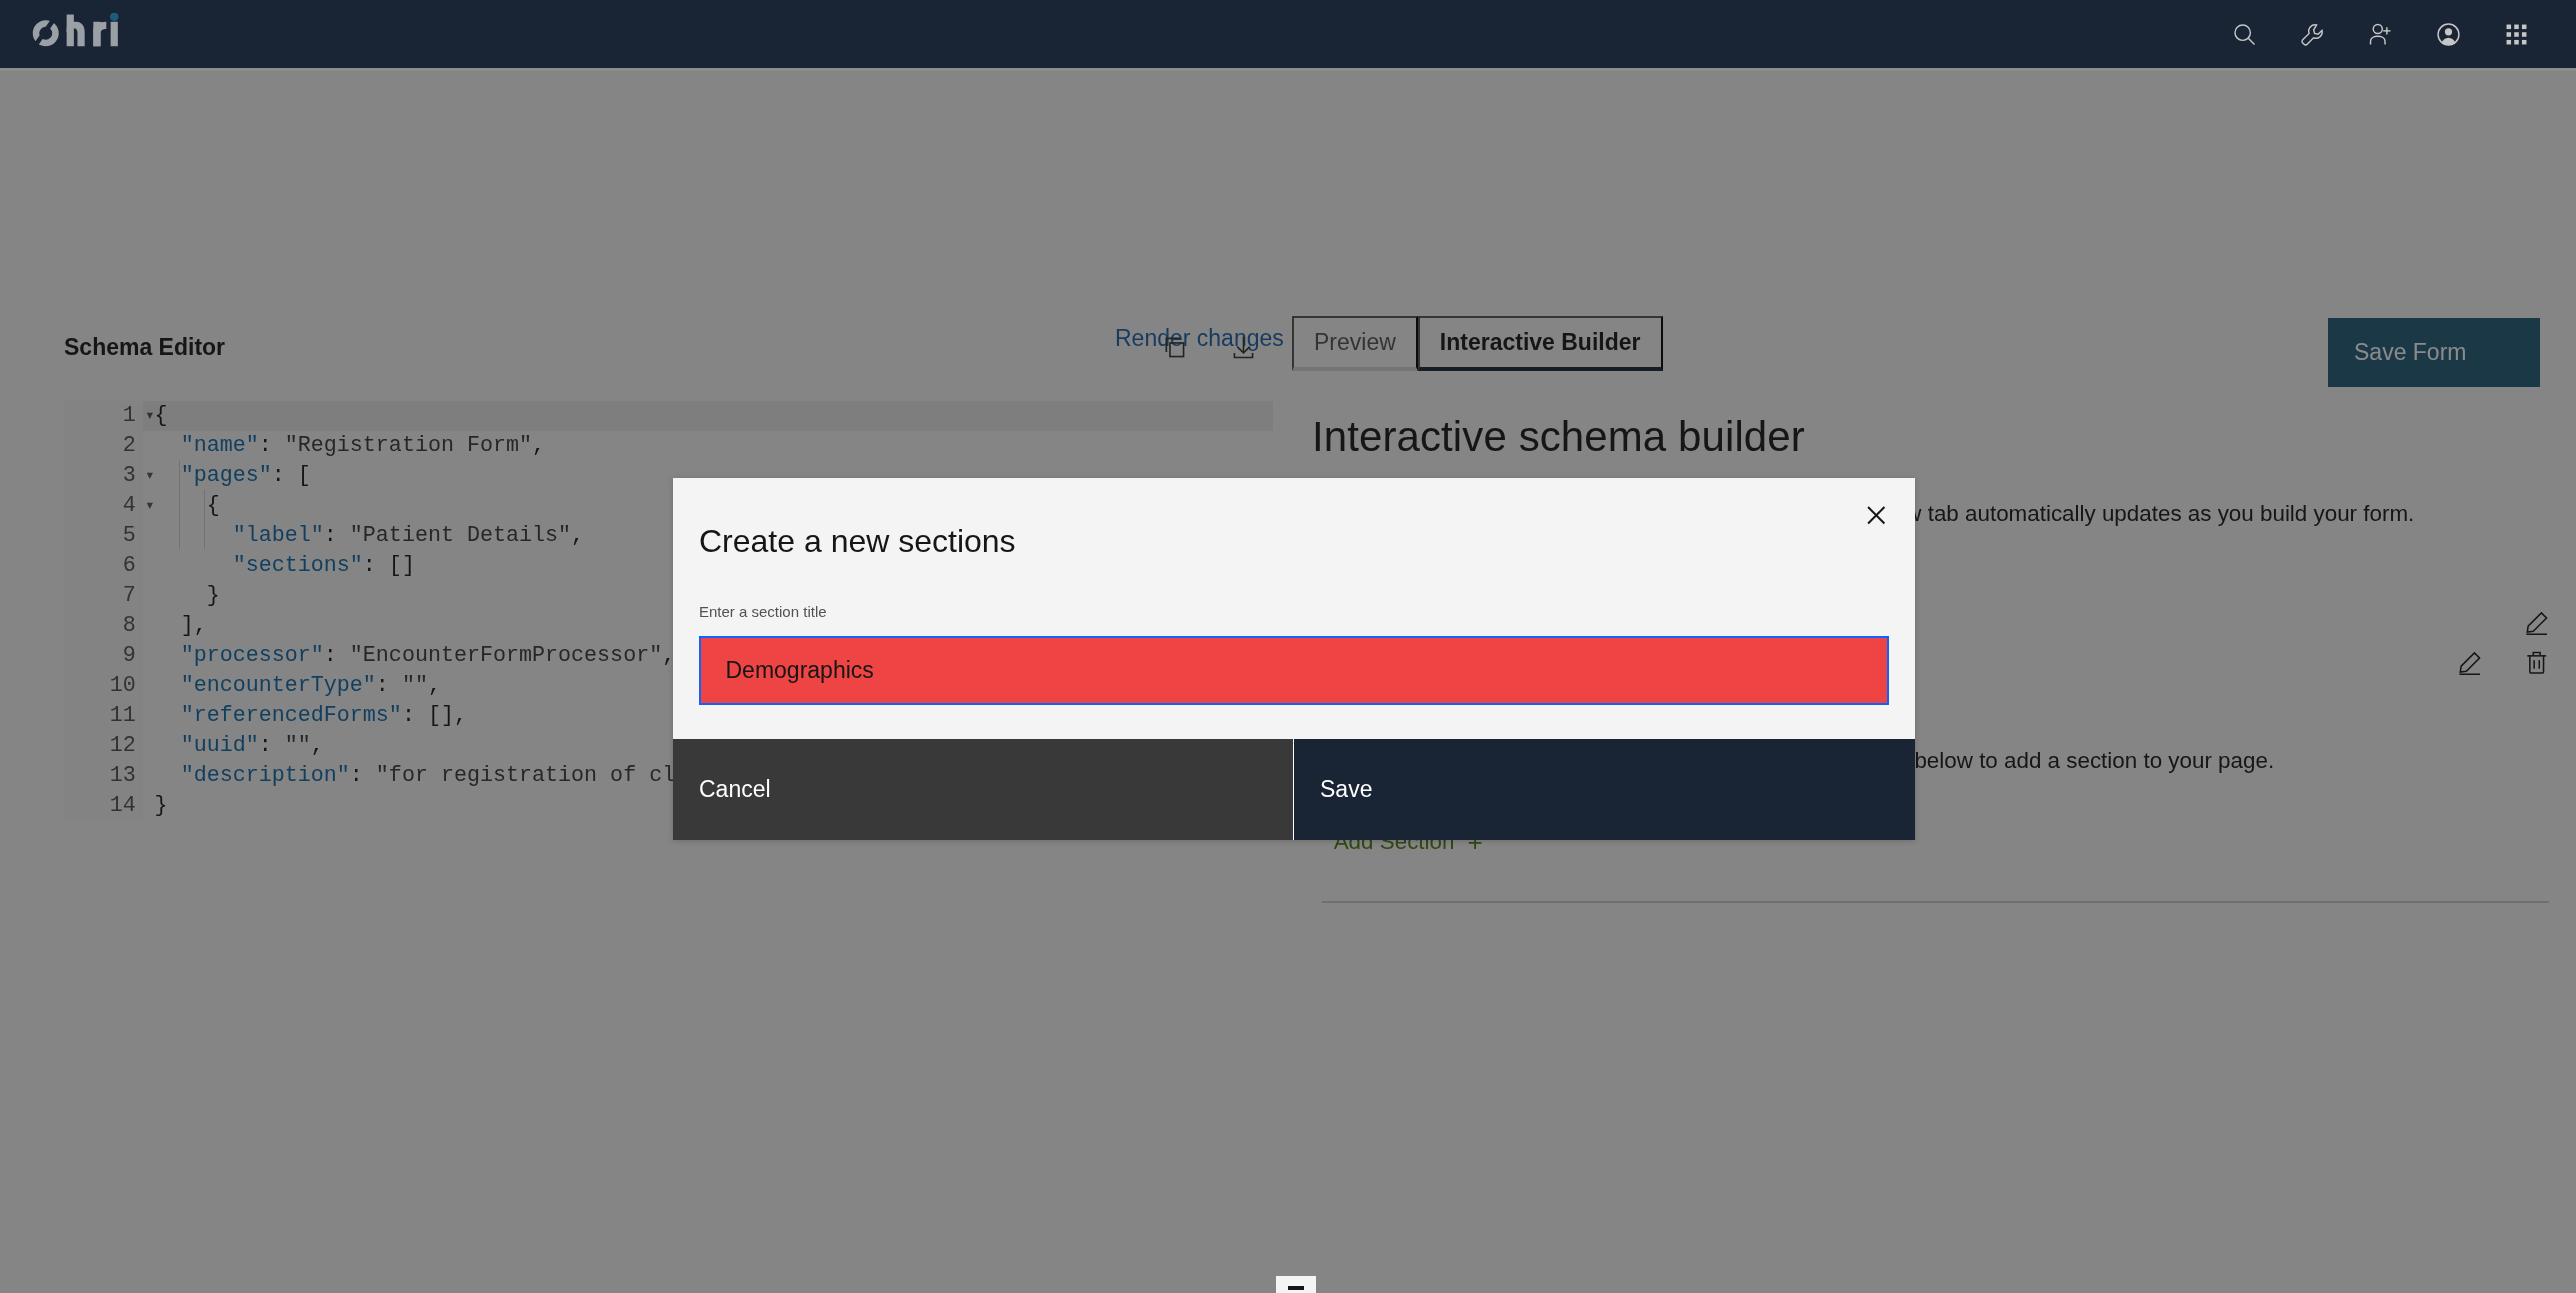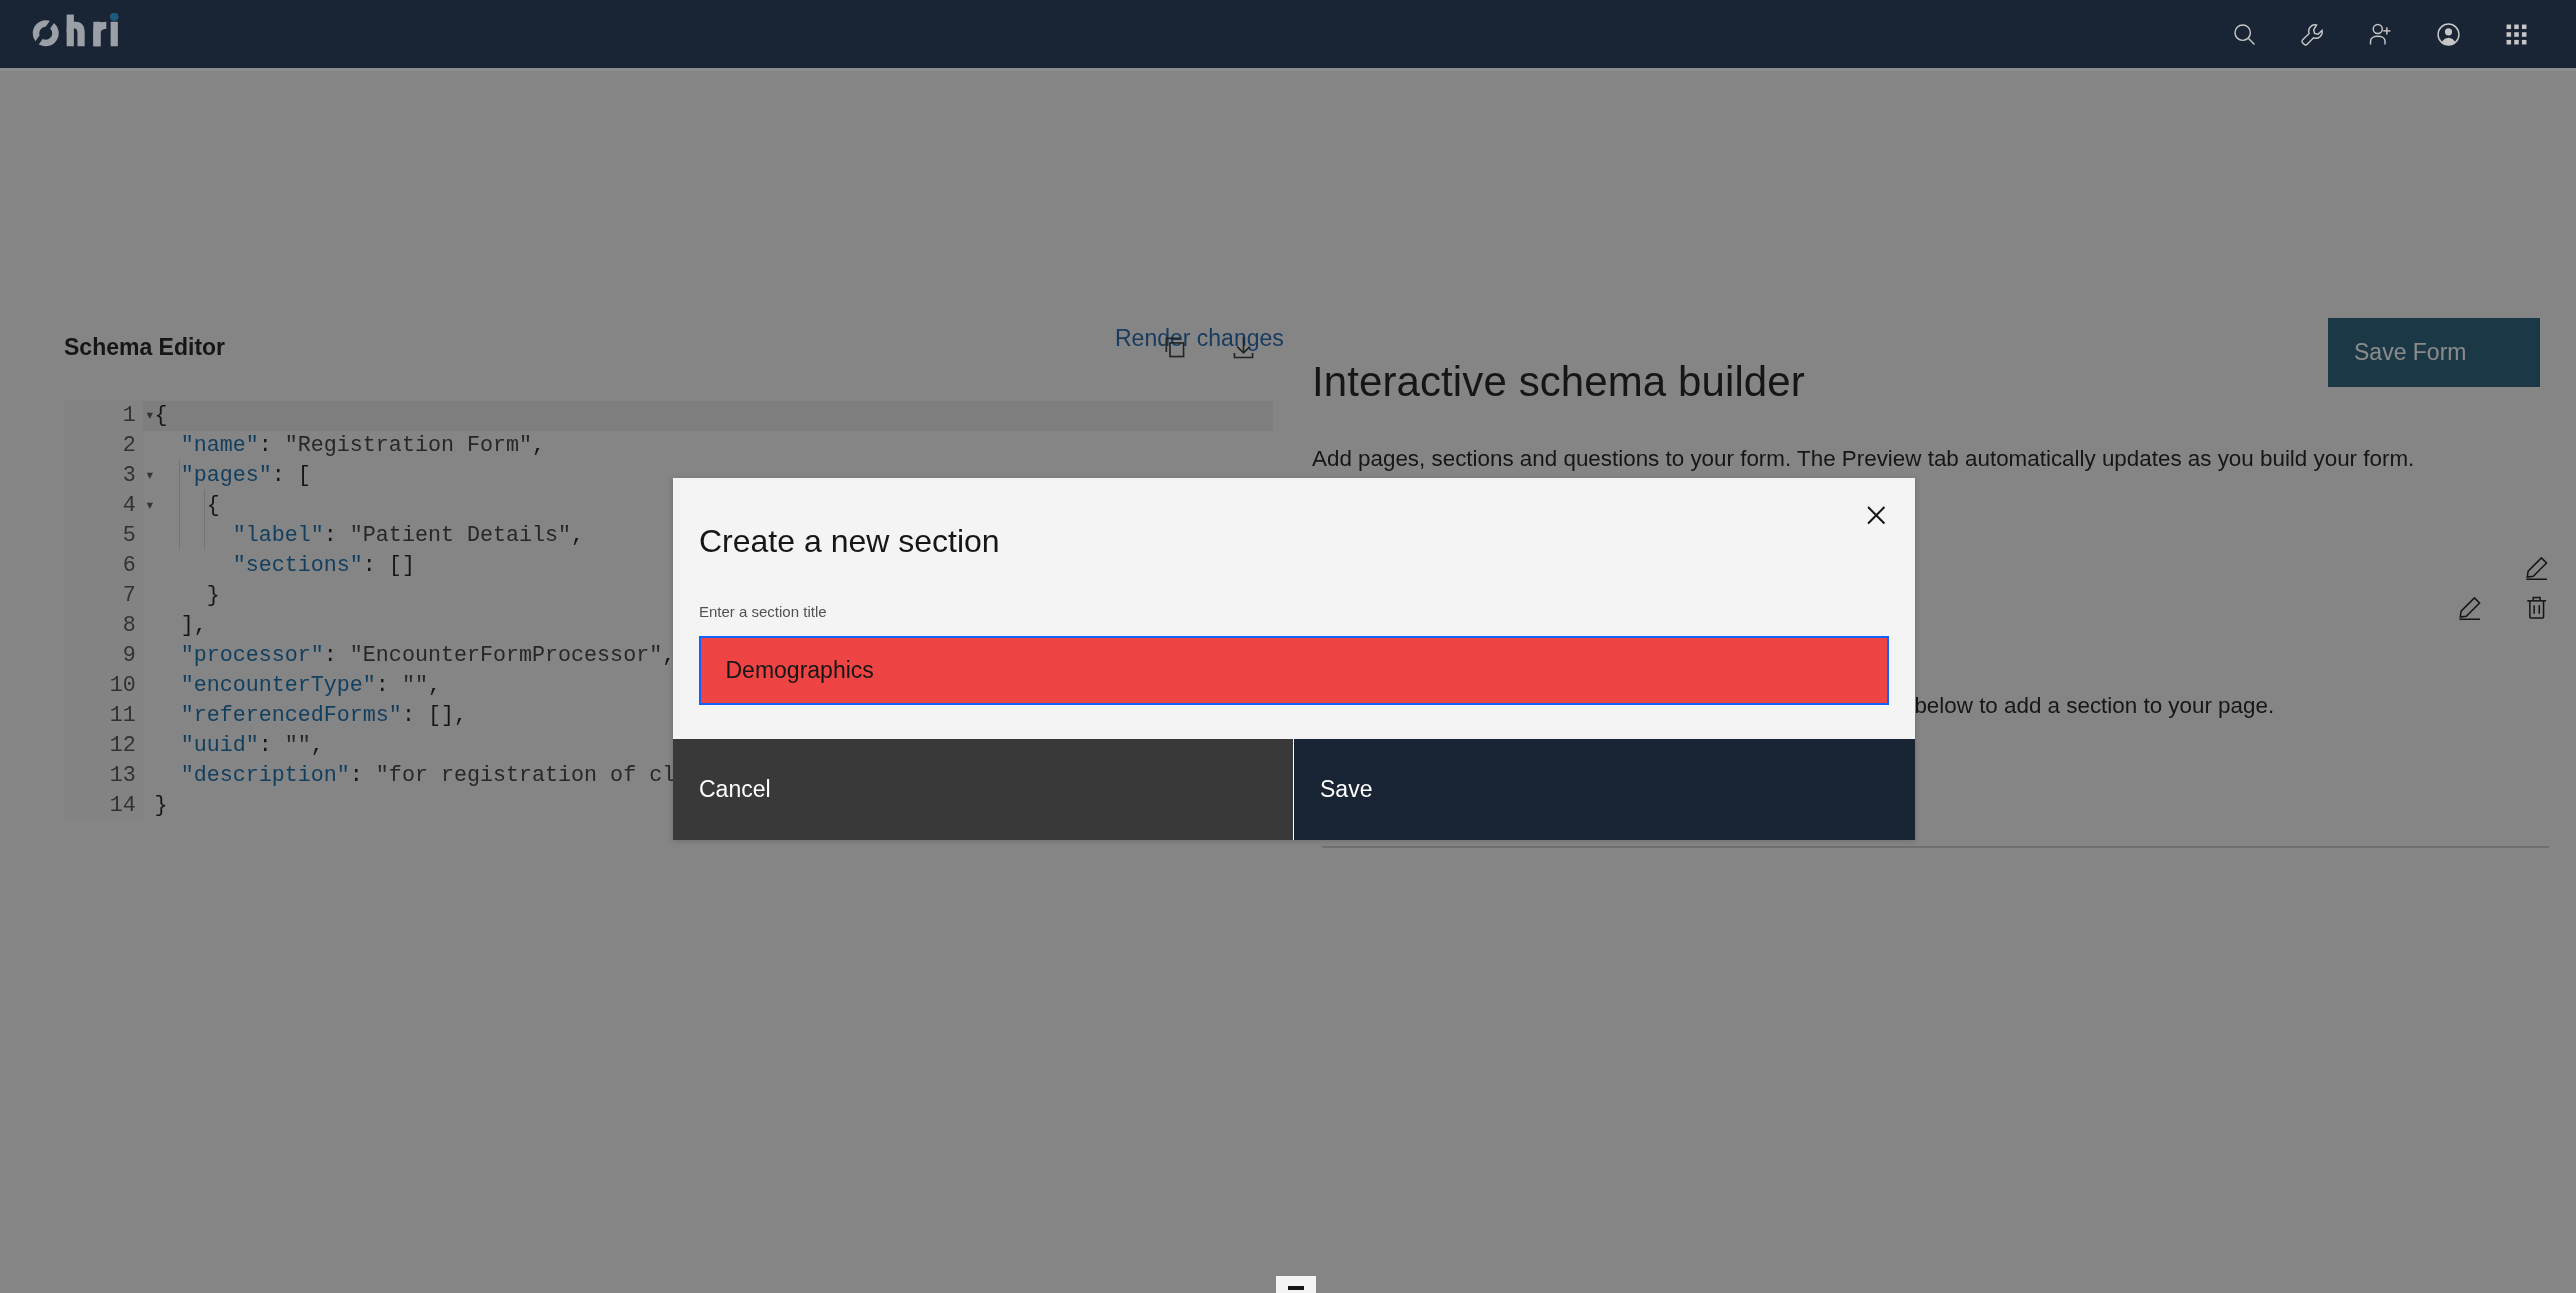--- a/index.html
+++ b/index.html
@@ -439,20 +439,24 @@
             <div class="code-line">  <span class="k">"referencedForms"</span><span class="p">: []</span><span class="p">,</span></div>
             <div class="code-line">  <span class="k">"uuid"</span><span class="p">: </span><span class="s">""</span><span class="p">,</span></div>
             <div class="code-line">  <span class="k">"description"</span><span class="p">: </span><span class="s">"for registration of cli</span></div>
             <div class="code-line"><span class="p">}</span></div>
           </div>
       </div>
     </div>
   </div>
 
   <div class="right-pane">
+    <div class="tabs">
+      <button class="tab">Preview</button>
+      <button class="tab active">Interactive Builder</button>
+    </div>
 
     <div class="builder-body">
       <div class="builder-title">Interactive schema builder</div>
       <div class="builder-desc">
         <div>Add pages, sections and questions to your form. The Preview tab automatically updates as you build your form.</div>
         <div>
           <span>For more information, please read through the </span><a href="#">form builder</a>
         </div>
       </div>
 
@@ -496,21 +500,21 @@
         <div class="divider"></div>
       </div>
     </div>
   </div>
 </div>
 
 <div class="overlay"></div>
 
 <div class="modal">
   <div class="modal-body">
-    <div class="modal-title">Create a new section</div>
+    <div class="modal-title">Create a new sections</div>
     <div class="modal-close">
       <svg width="24.5" height="24.5" viewBox="0 0 24 24" fill="none" stroke="#161616" stroke-width="2" aria-hidden="true">
         <line x1="4" y1="4" x2="20" y2="20"></line>
           <line x1="20" y1="4" x2="4" y2="20"></line>
       </svg>
     </div>
     <div class="field-label">Enter a section title</div>
     <input class="text-input" type="text" value="Demographics" style="">
   </div>
   <div class="modal-footer">

